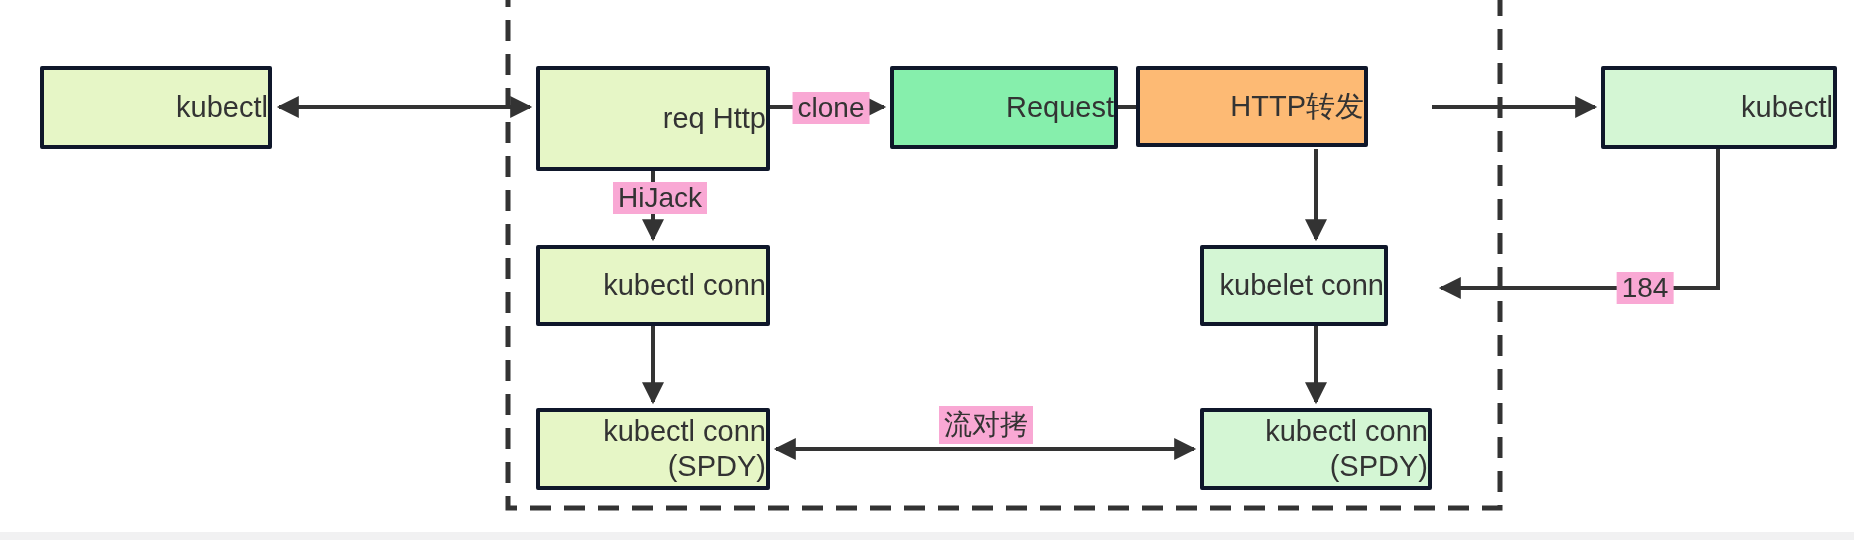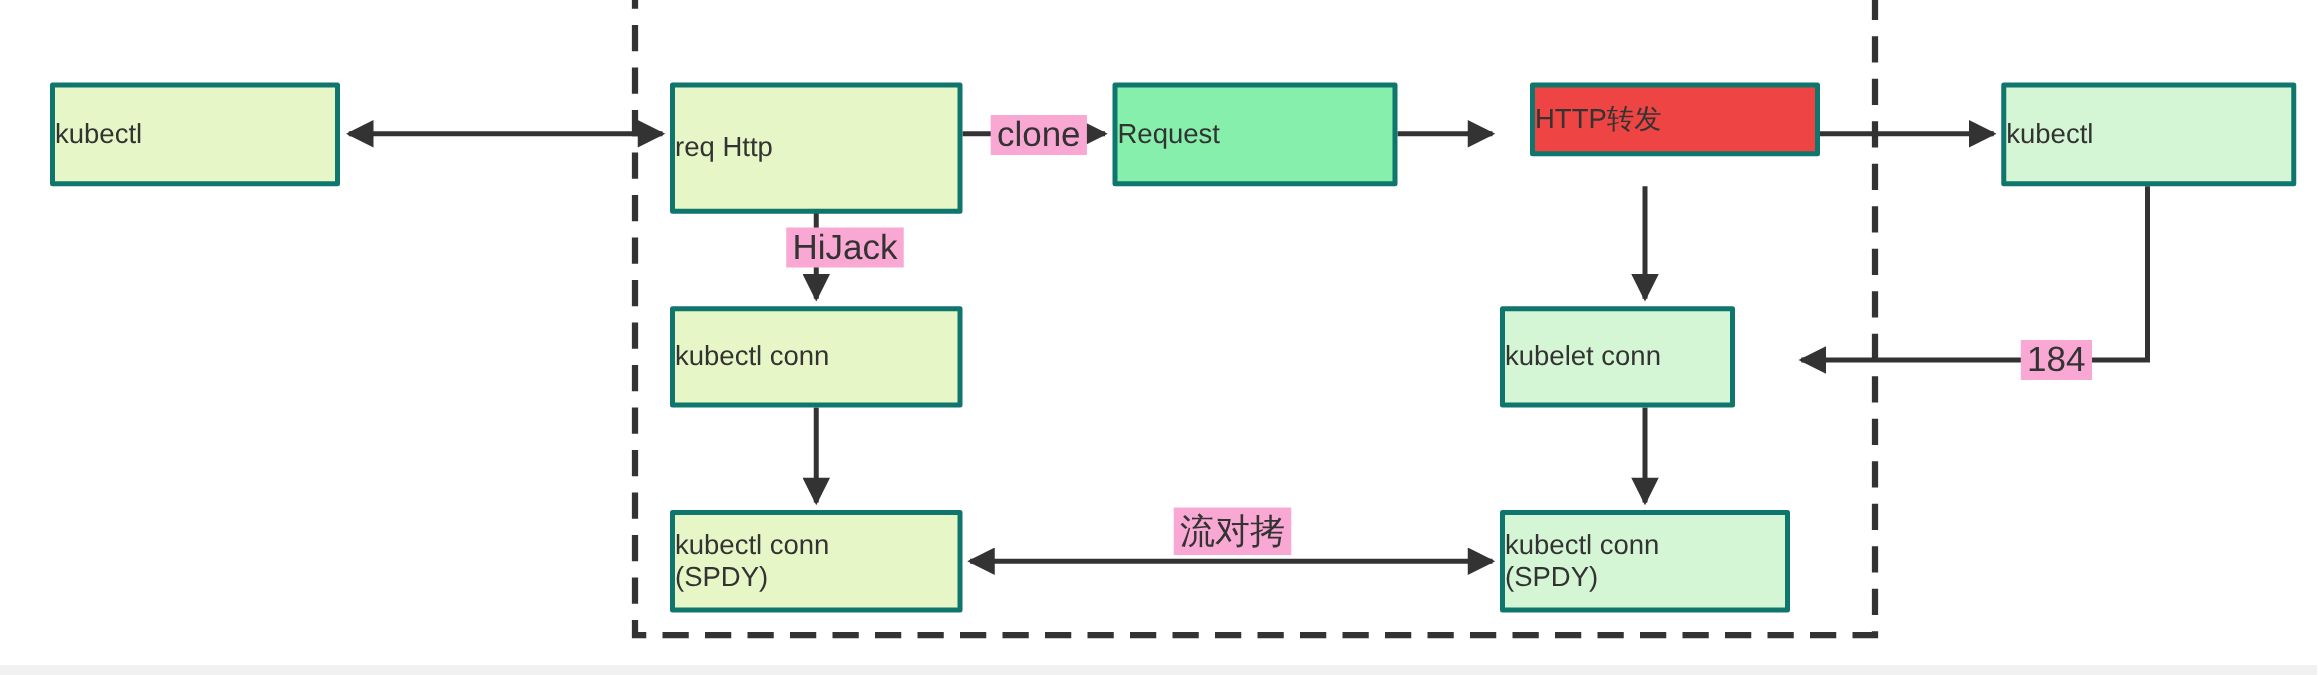--- a/index.html
+++ b/index.html
@@ -2,23 +2,23 @@
 <html><head>
 <meta charset="utf-8">
 <style>
   html,body{margin:0;padding:0;background:#fff;}
   .stage{
     position:relative;width:1854px;height:540px;overflow:hidden;background:#ffffff;
     font-family:"Liberation Sans","DejaVu Sans",sans-serif;color:#333;
   }
   svg.wires{position:absolute;left:0;top:0;}
   .node{
-    position:absolute;display:flex;flex-direction:column;align-items:flex-start;justify-content:center;
-    border:4px solid #0f766e;border-radius:2px;box-sizing:border-box;
-    font-size:22px;line-height:1.2;color:#333;text-align:center;
+    position:absolute;display:flex;flex-direction:column;align-items:flex-end;justify-content:center;
+    border:4px solid #0f172a;border-radius:2px;box-sizing:border-box;
+    font-size:29px;line-height:1.2;color:#333;text-align:center;
   }
   .edge-label{
     position:absolute;transform:translate(-50%,-50%);
     background:#f9a8d4;padding:0 5px;font-size:28px;color:#333;white-space:nowrap;
   }
   .bottom-bar{
     position:absolute;left:0;bottom:0;width:1854px;height:8px;background:#f1f1f2;
   }
 </style>
 </head>
@@ -61,21 +61,21 @@
   </div>
 
   <div class="node" style="left: 536px; top: 66px; width: 234px; height: 105px; background: rgb(230, 246, 198);">
     <span>req Http</span>
   </div>
 
   <div class="node" style="left: 890px; top: 66px; width: 228px; height: 83px; background: #86efac;">
     <span>Request</span>
   </div>
 
-  <div class="node" style="left: 1224px; top: 66px; width: 232px; height: 59px; background: #ef4444;">
+  <div class="node" style="left: 1136px; top: 66px; width: 232px; height: 81px; background: #fdba74;">
     <span>HTTP转发</span>
   </div>
 
   <div class="node" style="left: 1601px; top: 66px; width: 236px; height: 83px; background: rgb(212, 246, 212);">
     <span>kubectl</span>
   </div>
 
   <div class="node" style="left: 536px; top: 245px; width: 234px; height: 81px; background: rgb(230, 246, 198);">
     <span>kubectl conn</span>
   </div>
@@ -89,20 +89,20 @@
     <span>(SPDY)</span>
   </div>
 
   <div class="node" style="left: 1200px; top: 408px; width: 232px; height: 82px; background: rgb(212, 246, 212);">
     <span>kubectl conn</span>
     <span>(SPDY)</span>
   </div>
 
   <div class="edge-label" style="left:831px;top:108px">clone</div>
 
-  <div class="edge-label" style="left:676px;top:198px">HiJack</div>
+  <div class="edge-label" style="left:660px;top:198px">HiJack</div>
 
   <div class="edge-label" style="left:1645px;top:288px">184</div>
 
   <div class="edge-label" style="left:986px;top:425px">流对拷</div>
 
   <div class="bottom-bar"></div>
 </div>
 
 </body></html>

